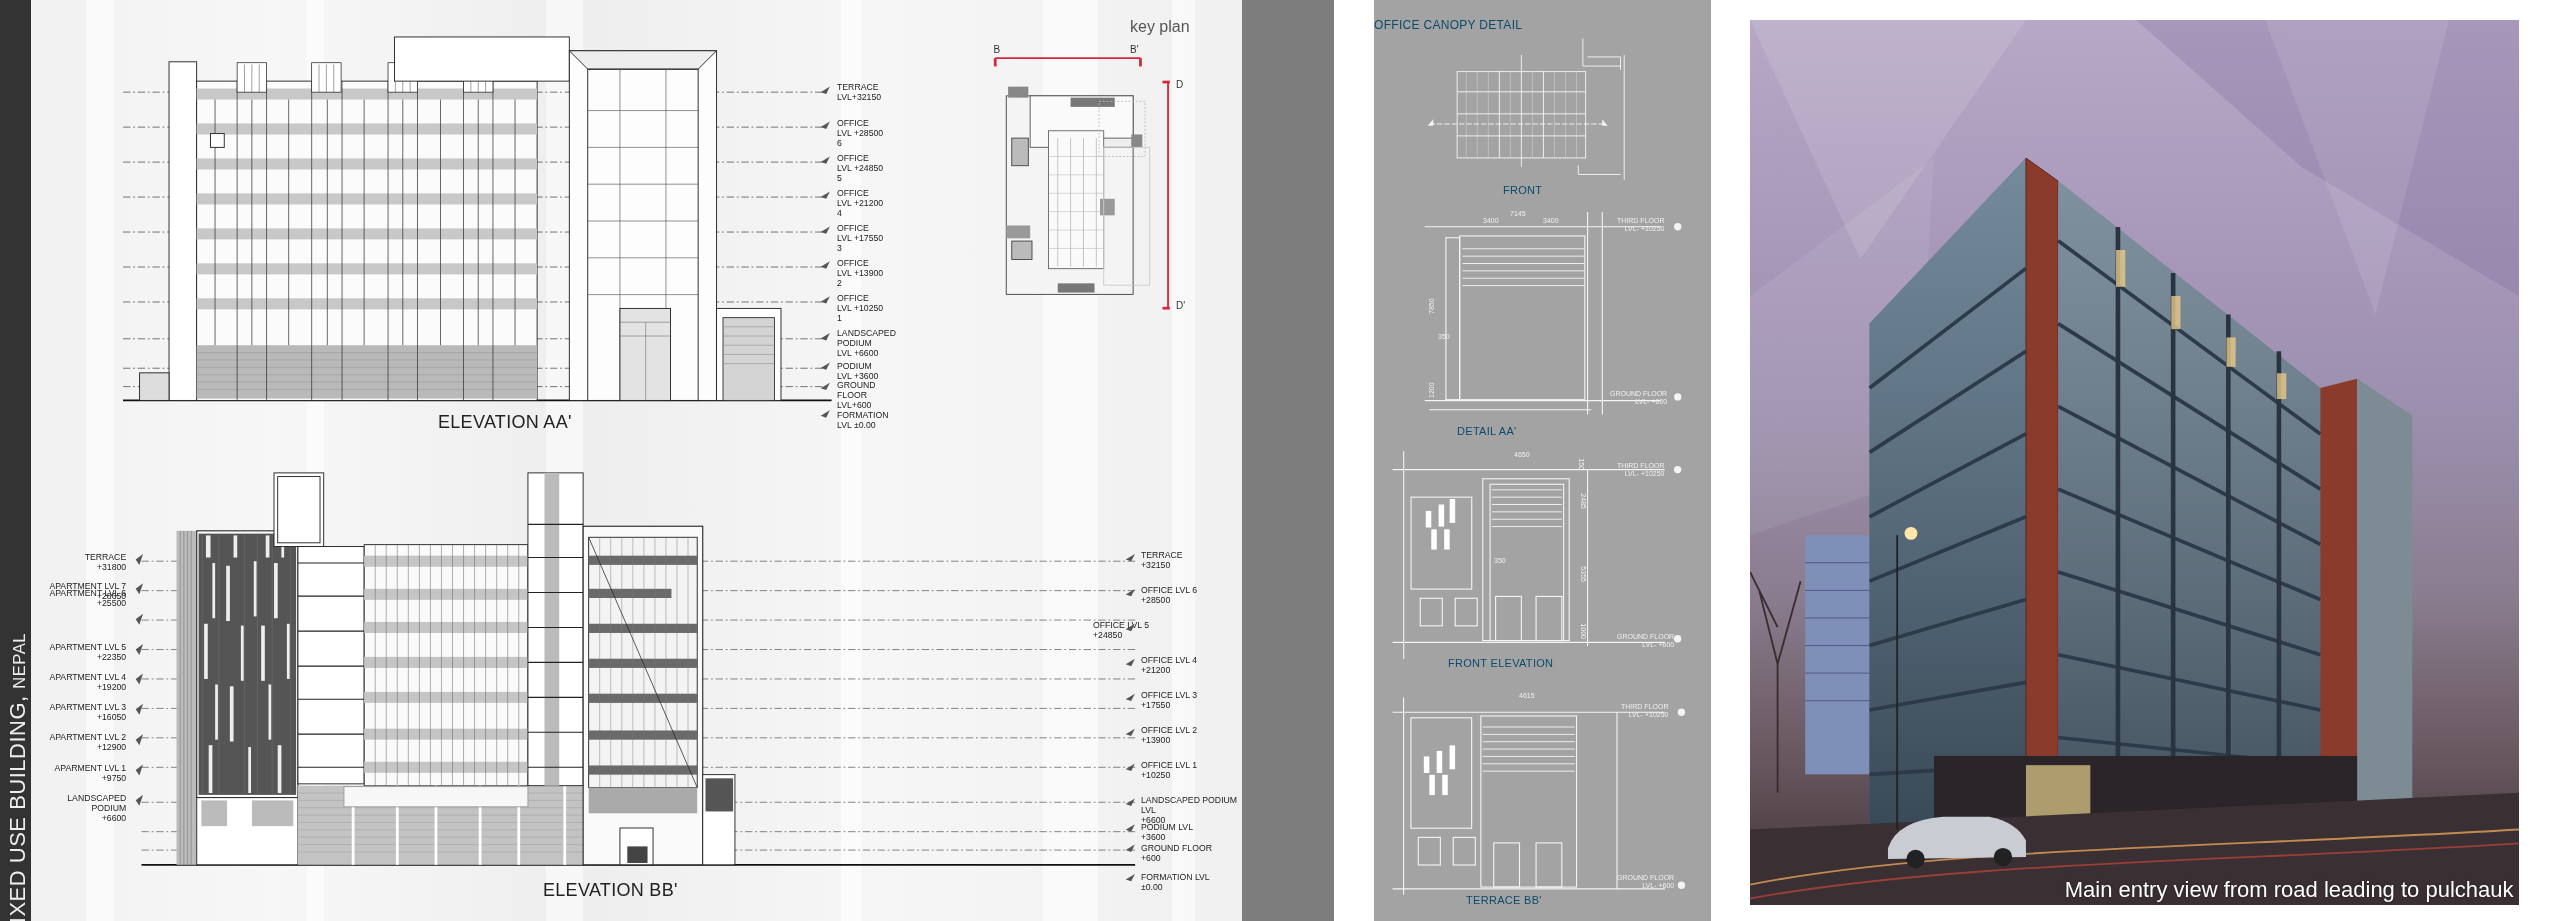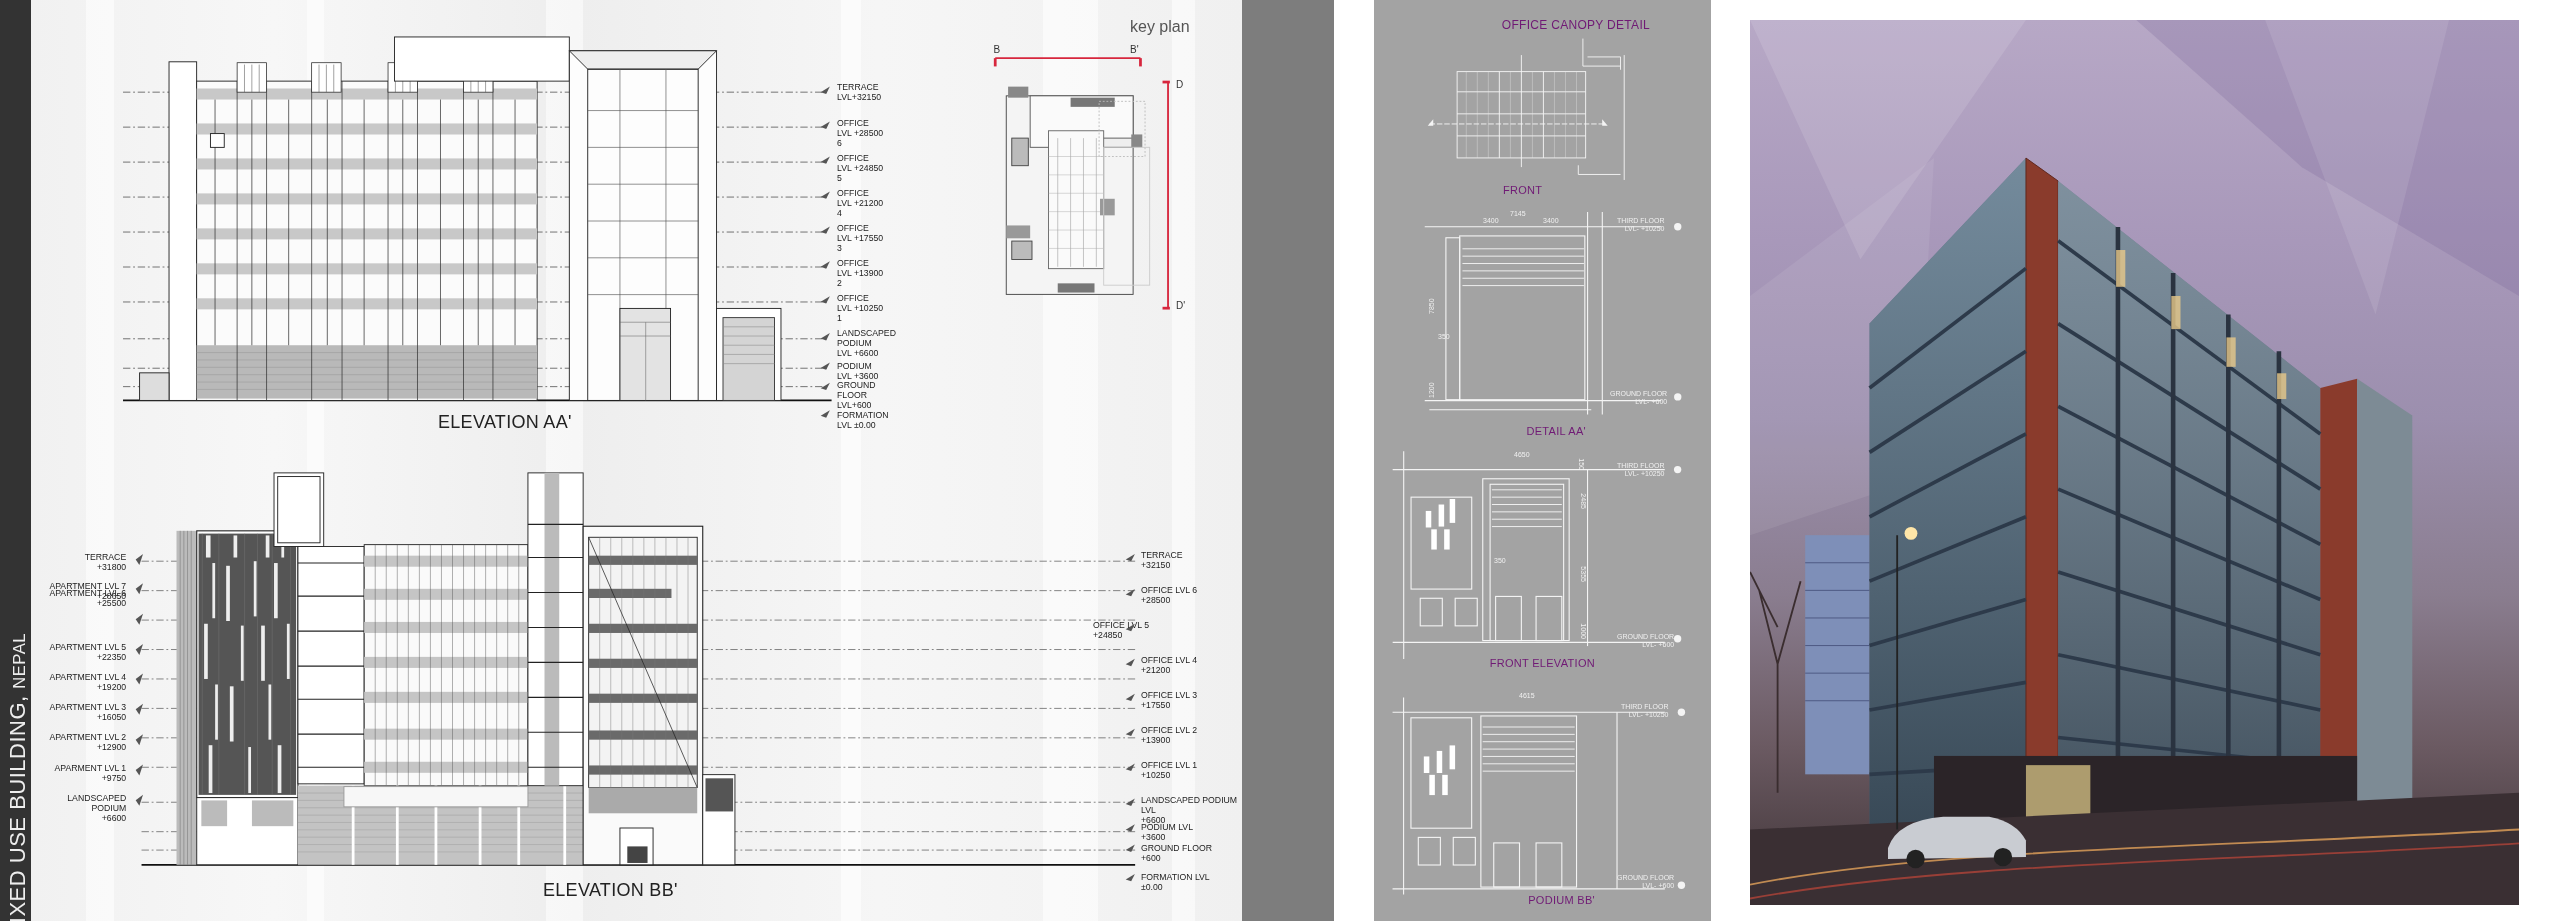--- a/index.html
+++ b/index.html
@@ -14,21 +14,21 @@
   #sheet1{left:31px;top:0;width:1211px;height:922px;background:linear-gradient(90deg,#f1f1f1,#f7f7f7 20%,#eeeeee 45%,#f6f6f6 70%,#f0f0f0);}
   .vstreak{position:absolute;top:0;height:922px;background:rgba(255,255,255,0.55);}
   #gutter{left:1242px;top:0;width:92px;height:922px;background:#7d7d7d;}
   #gap2{left:1334px;top:0;width:40px;height:922px;background:#ffffff;}
   #sheet2{left:1374px;top:0;width:337px;height:922px;background:#a3a3a3;}
   #sheet3bg{left:1711px;top:0;width:865px;height:922px;background:#ffffff;}
   #render{left:1750px;top:20px;width:769px;height:885px;overflow:hidden;background:linear-gradient(180deg,#b7a8c6 0%,#a898ba 25%,#9c8fae 45%,#8a7d8f 65%,#6b5a62 82%,#3e3336 100%);}
   .lvl-label{position:absolute;font-size:8.7px;line-height:10px;color:#222;white-space:pre-line;}
   .lvl-label-r{position:absolute;font-size:8.7px;line-height:10px;color:#222;white-space:pre-line;text-align:right;}
   .caption{position:absolute;font-size:18px;color:#222;letter-spacing:0.3px;}
-  .wcaption{position:absolute;font-size:11px;color:#701a75;letter-spacing:0.3px;text-align:right;}
+  .wcaption{position:absolute;font-size:11px;color:#0c4a6e;letter-spacing:0.3px;text-align:left;}
   .wlabel{position:absolute;font-size:7px;color:#f0f0f0;line-height:8.3px;white-space:pre-line;text-align:right;}
 </style>
 </head>
 <body>
 
 <div id="side-strip" class="abs">
   <div id="side-title">
     <span><b style="font-weight:normal">MIXED USE BUILDING, </b><small>NEPAL</small></span>
   </div>
 </div>
@@ -646,21 +646,21 @@
         <rect x="74" y="102" width="6" height="22"></rect>
     </g>
     <circle cx="334" cy="34" r="4" fill="#f4f4f4"></circle>
       <circle cx="334" cy="222" r="4" fill="#f4f4f4"></circle>
   </svg>
   <div class="wlabel" style="left:145px;top:692px;text-align:left">4615</div>
   <div class="wlabel" style="left:247px;top:703px">THIRD FLOOR
 LVL- +10250</div>
   <div class="wlabel" style="left:243px;top:874px">GROUND FLOOR
 LVL- +600</div>
-  <div class="wcaption" style="left:92px;top:894px;width:129px">PODIUM BB'</div>
+  <div class="wcaption" style="left:92px;top:894px;width:129px">TERRACE BB'</div>
 </div>
 
 <div id="sheet3bg" class="abs"></div>
 <div id="render" class="abs">
   <svg width="769" height="885" style="position:absolute;left:0;top:0" viewBox="0 0 836 962">
 
     <polygon points="0,0 300,0 120,260" fill="rgba(255,255,255,0.12)"></polygon>
     <polygon points="420,0 836,0 836,300 600,160" fill="rgba(120,100,150,0.25)"></polygon>
     <polygon points="560,0 760,0 680,320" fill="rgba(255,255,255,0.10)"></polygon>
     <polygon points="0,300 200,150 180,500 0,560" fill="rgba(255,255,255,0.08)"></polygon>
@@ -743,14 +743,15 @@
       <linearGradient id="glassL" x1="0" y1="0" x2="0" y2="1">
         <stop offset="0" stop-color="#8fa6b6" stop-opacity="0.6"></stop>
         <stop offset="1" stop-color="#2a3742" stop-opacity="0.7"></stop>
       </linearGradient>
       <linearGradient id="glassR" x1="0" y1="0" x2="0" y2="1">
         <stop offset="0" stop-color="#a7b7c2" stop-opacity="0.5"></stop>
         <stop offset="1" stop-color="#2f3c47" stop-opacity="0.7"></stop>
       </linearGradient>
     </defs>
   </svg>
+  <div class="abs" style="right:5.5px;bottom:1.8px;font-size:22px;color:#ffffff;white-space:nowrap;text-shadow:0 0 2.8px rgba(0,0,0,0.4)">Main entry view from road leading to pulchauk</div>
 </div>
 
 
 </body></html>

